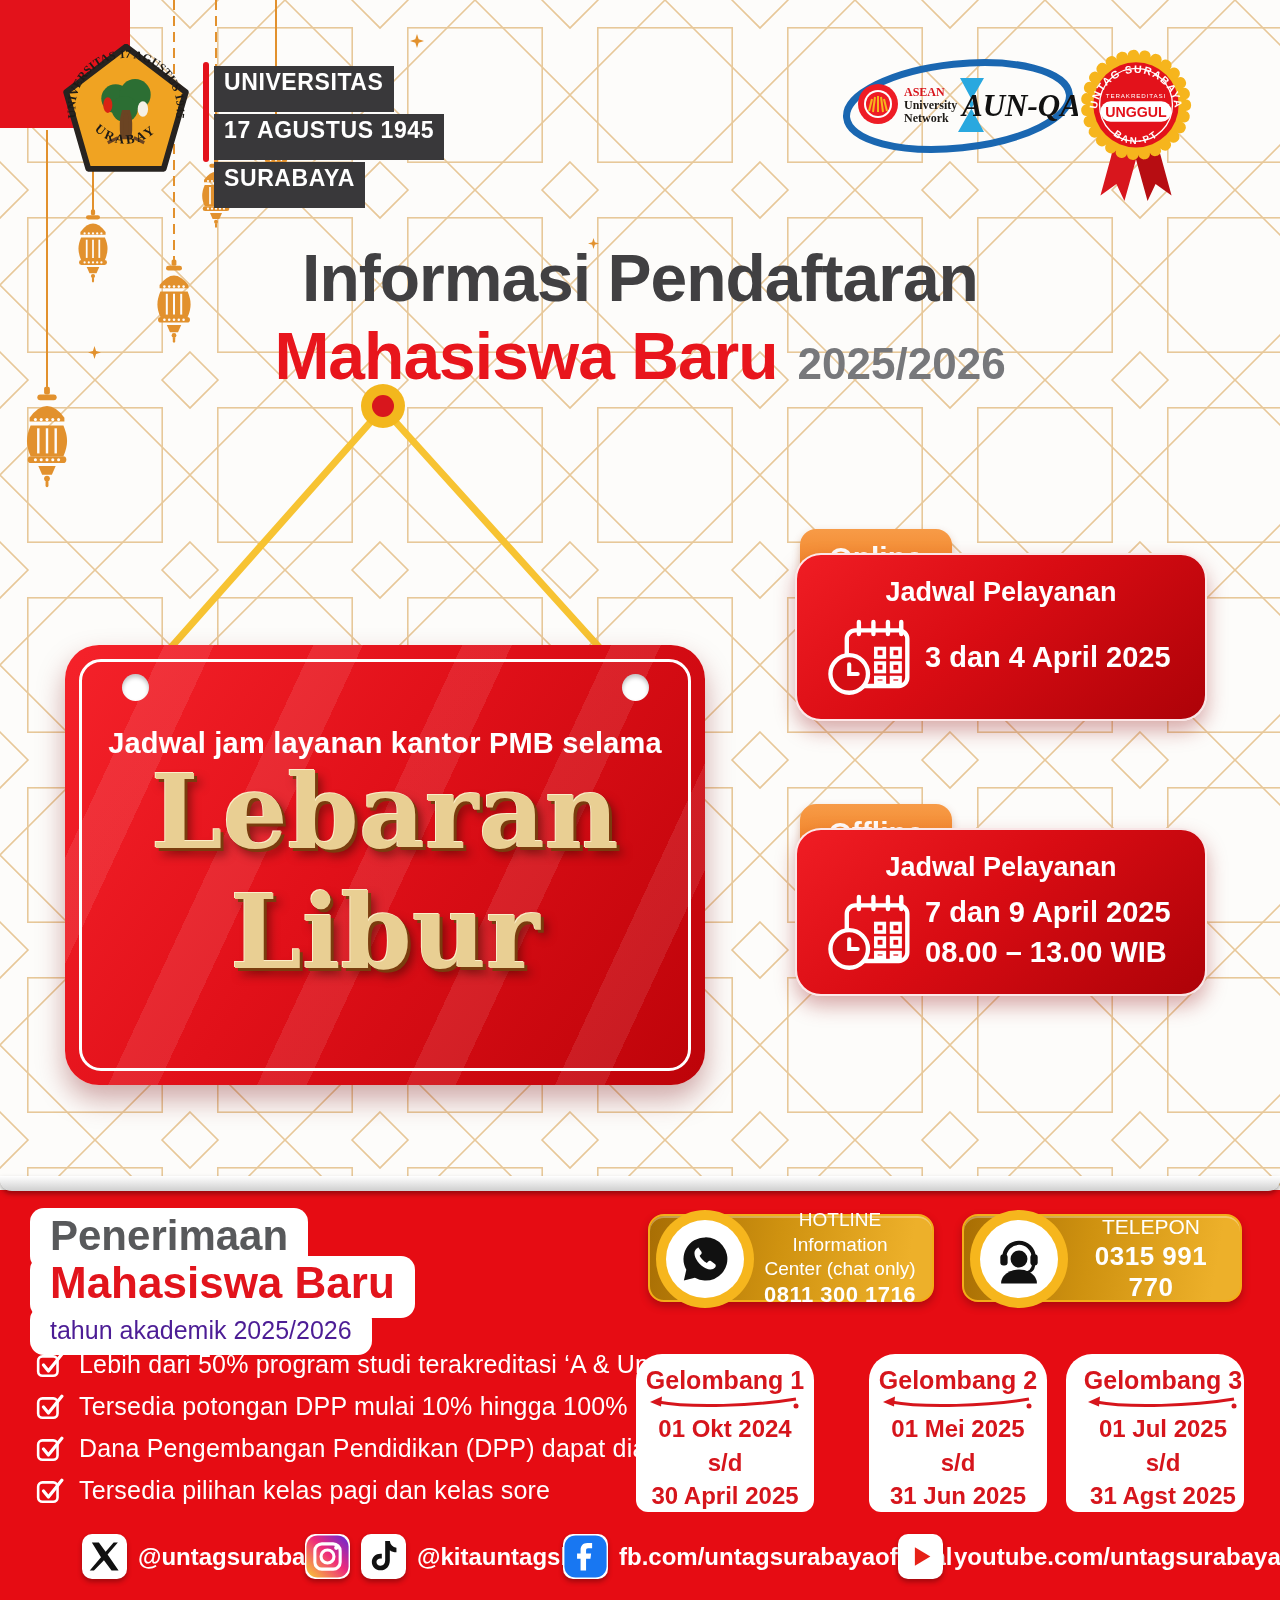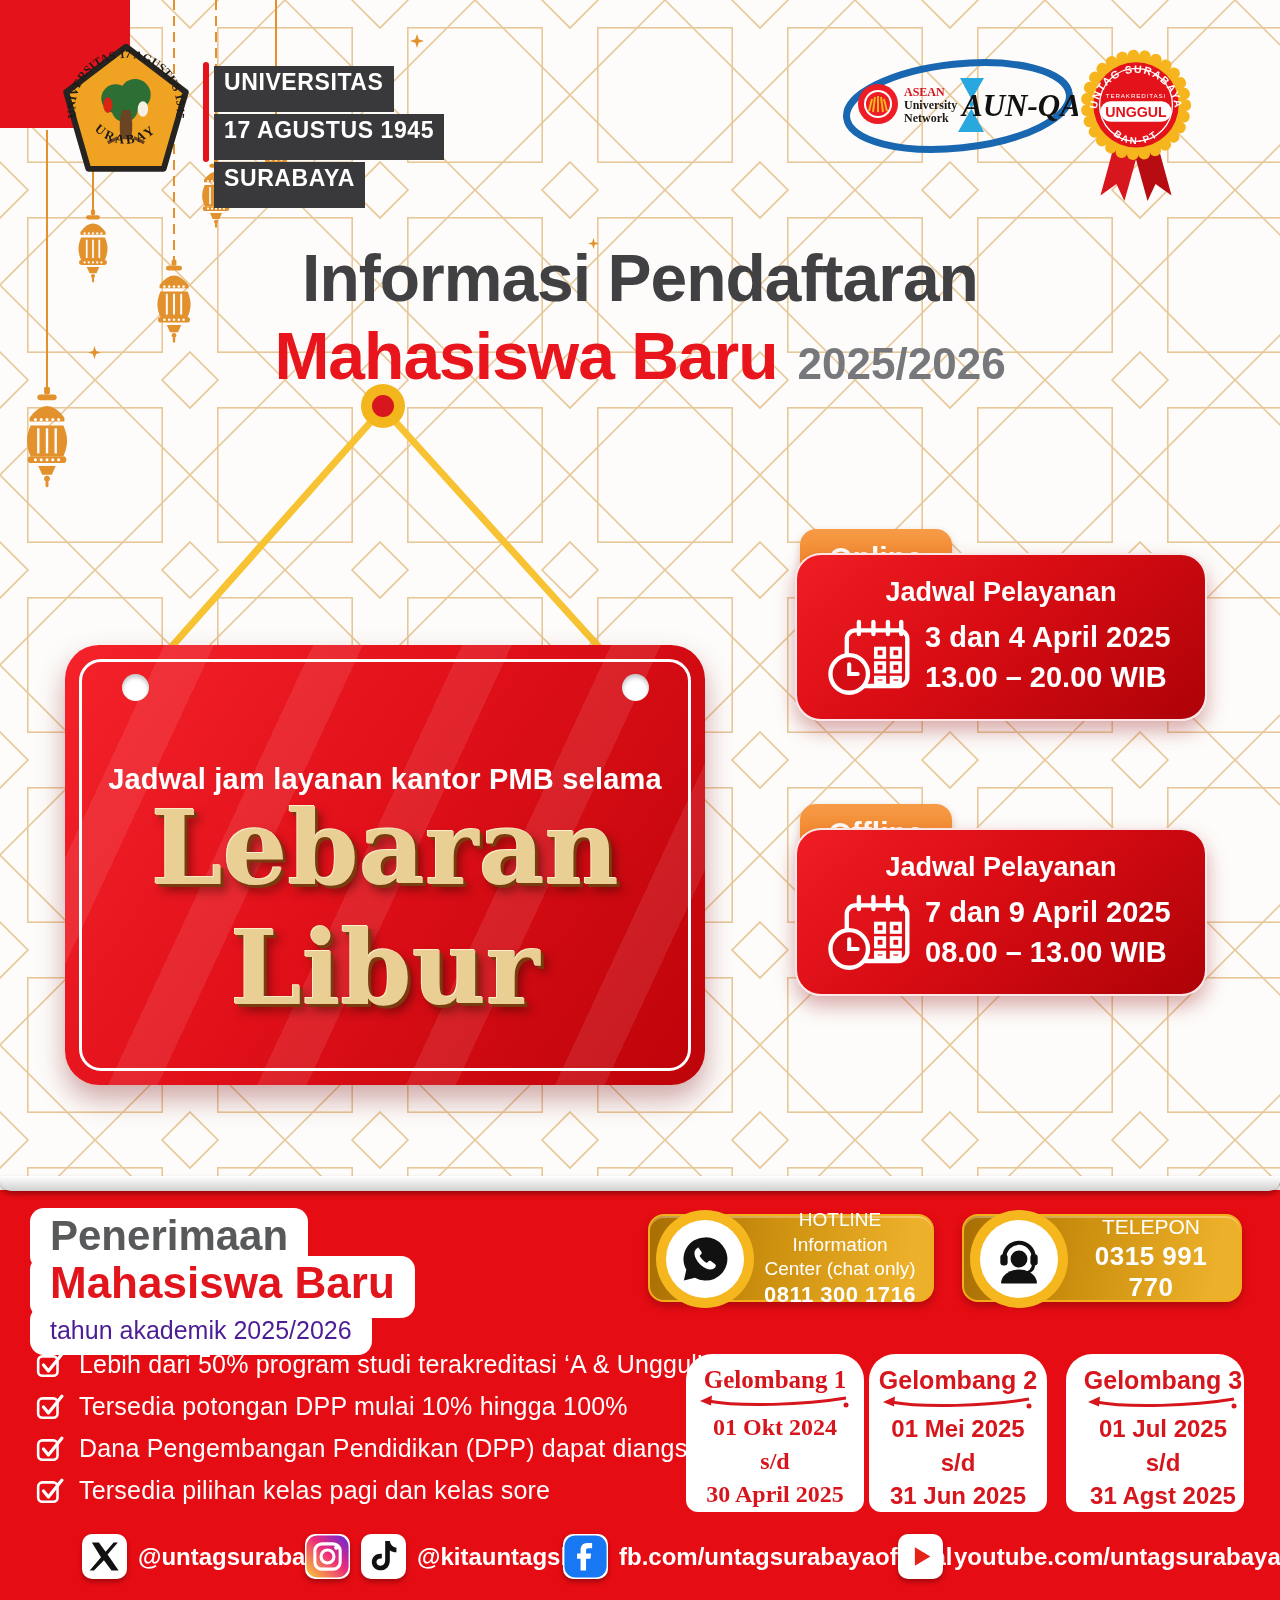--- a/index.html
+++ b/index.html
@@ -36,21 +36,21 @@
   .pin::after { content:""; position:absolute; left:11px; top:11px; width:22px; height:22px;
     background:#d8161d; border-radius:50%; }
   .sign { position:absolute; left:65px; top:645px; width:640px; height:440px; border-radius:34px;
     background:linear-gradient(125deg,#f5222a 0%,#e11019 45%,#bd0309 100%);
     box-shadow:0 14px 28px rgba(120,10,10,.35); overflow:hidden; }
   .sign::before { content:""; position:absolute; inset:14px; border:3.5px solid #fff; border-radius:22px; }
   .sign::after { content:""; position:absolute; inset:0;
     background:repeating-linear-gradient(115deg, rgba(255,255,255,0) 0 90px, rgba(255,255,255,.09) 90px 135px); }
   .grommet { position:absolute; width:27px; height:27px; background:#fff; border-radius:50%;
     box-shadow:inset 0 3px 4px rgba(0,0,0,.25); z-index:3; }
-  .sign-inner { position:relative; z-index:2; text-align:center; padding-top:82px;margin-top:36px; }
+  .sign-inner { position:relative; z-index:2; text-align:center; padding-top:82px; }
   .sign-intro { color:#fff; font-size:29px; font-weight:bold; letter-spacing:.2px; }
   .script { font-family:"DejaVu Serif", serif; font-weight:bold; color:#e9cf93; font-size:102px; line-height:1.02;
     text-shadow:-1px -1px 0 #fbeec9, 3px 3px 0 #7a3c0e, 6px 7px 10px rgba(60,10,0,.55); }
   .script.first { margin-top:16px; }
 
   
   .tab { position:absolute; width:152px; height:58px; border-radius:16px;
     background:linear-gradient(#f79b47,#ef7a1c); color:#fff; font-size:30px; font-weight:800;
     display:flex; align-items:center; justify-content:center; box-shadow:0 4px 8px rgba(150,60,0,.3);margin-top:16px; }
   .sched-card { position:absolute; width:412px; height:168px; border-radius:26px;
@@ -300,21 +300,20 @@
           <rect x="42" y="39" width="7" height="7"></rect>
             <rect x="55" y="39" width="7" height="7"></rect>
           <rect x="42" y="51" width="7" height="4"></rect>
             <rect x="55" y="51" width="7" height="4"></rect>
         </g>
         <circle cx="20" cy="48" r="15.5" fill="#d40e14" stroke="#fff" stroke-width="3.6"></circle>
         <path d="M20 40 v8 h7" fill="none" stroke="#fff" stroke-width="3.4" stroke-linecap="round"></path>
       </svg>
       <div class="sched-lines">
         <div>3 dan 4 April 2025</div>
-        <div>13.00 – 20.00 WIB</div>
       </div>
     </div>
   </div>
 
   <div class="tab" style="left:800px; top:788px;">Offline</div>
   <div class="sched-card" style="left:795px; top:828px;">
     <div class="sched-head">Jadwal Pelayanan</div>
     <div class="sched-row">
       <svg class="sched-icon" viewBox="0 0 76 68">
         <g fill="none" stroke="#fff" stroke-width="3.6" stroke-linecap="round">
@@ -412,21 +411,21 @@
             <path d="M5 31 a11 8.5 0 0 1 22 0 z" fill="#111"></path>
           </svg>
         </div>
       </div>
       <div class="badge-text">
         <div class="l tele">TELEPON</div>
         <div class="num big">0315 991 770</div>
       </div>
     </div>
 
-    <div class="wave-card" style="left:686px;font-family:Liberation Serif, serif;">
+    <div class="wave-card" style="left:636px;">
       <div class="wave-name">Gelombang 1</div>
       <svg class="wave-swoosh" width="150" height="15" viewBox="0 0 150 15">
         <path d="M146 4 C 104 11, 40 13, 8 7" fill="none" stroke="#d6151c" stroke-width="3"></path>
         <polygon points="0,7 12,1.5 11,11.5" fill="#d6151c"></polygon>
         <circle cx="146" cy="11" r="2.5" fill="#d6151c"></circle>
       </svg>
       <div class="wave-dates">
         <div>01 Okt 2024</div>
         <div>s/d</div>
         <div>30 April 2025</div>

